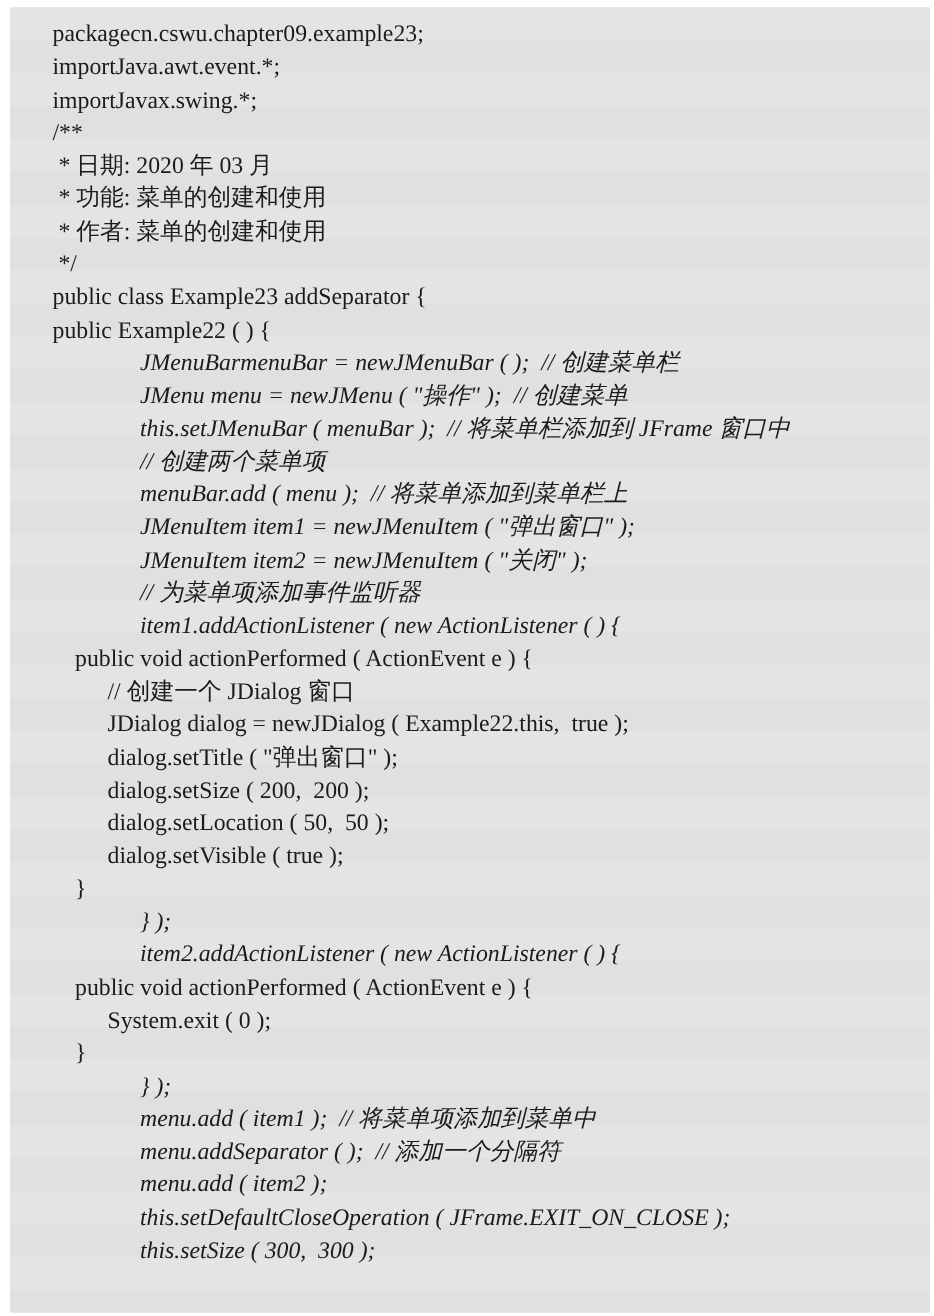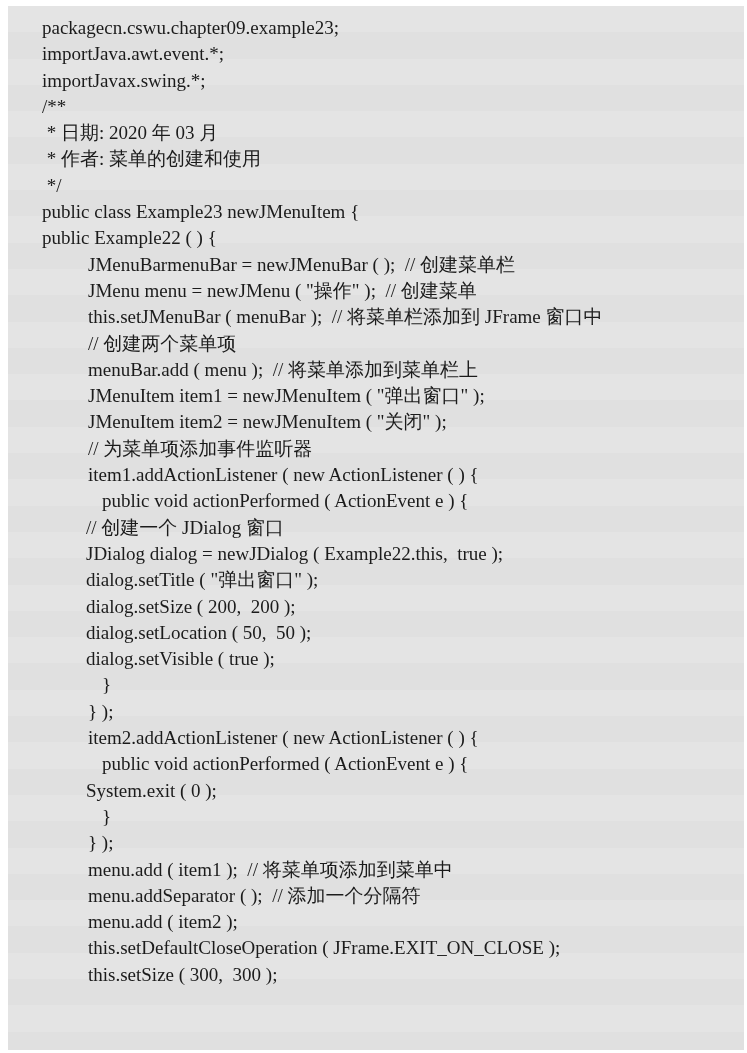--- a/index.html
+++ b/index.html
@@ -31,37 +31,38 @@
     );
   }
   .code-line {
     font-family: "Liberation Serif", "DejaVu Serif", serif;
     font-size: 19px;
     line-height: 26.3px;
     color: #1b1b1b;
     white-space: pre;
   }
   .i0 { padding-left: 34px; }
-  .i1 { padding-left: 80px; }
-  .i2 { padding-left: 94px; }
+  .i1 { padding-left: 104px; font-style: italic; }
+  .i2 { padding-left: 52px; }
   .i3 { padding-left: 78px; }
 </style>
 </head>
 <body>
 
 <div class="page">
   <div class="code-panel">
       <div class="code-line i0">packagecn.cswu.chapter09.example23;</div>
       <div class="code-line i0">importJava.awt.event.*;</div>
       <div class="code-line i0">importJavax.swing.*;</div>
       <div class="code-line i0">/**</div>
       <div class="code-line i0"> * 日期: 2020 年 03 月</div>
+      <div class="code-line i0"> * 功能: 菜单的创建和使用</div>
       <div class="code-line i0"> * 作者: 菜单的创建和使用</div>
       <div class="code-line i0"> */</div>
-      <div class="code-line i0">public class Example23 newJMenuItem {</div>
+      <div class="code-line i0">public class Example23 addSeparator {</div>
       <div class="code-line i0">public Example22 ( ) {</div>
       <div class="code-line i1">JMenuBarmenuBar = newJMenuBar ( );  // 创建菜单栏</div>
       <div class="code-line i1">JMenu menu = newJMenu ( "操作" );  // 创建菜单</div>
       <div class="code-line i1">this.setJMenuBar ( menuBar );  // 将菜单栏添加到 JFrame 窗口中</div>
       <div class="code-line i1">// 创建两个菜单项</div>
       <div class="code-line i1">menuBar.add ( menu );  // 将菜单添加到菜单栏上</div>
       <div class="code-line i1">JMenuItem item1 = newJMenuItem ( "弹出窗口" );</div>
       <div class="code-line i1">JMenuItem item2 = newJMenuItem ( "关闭" );</div>
       <div class="code-line i1">// 为菜单项添加事件监听器</div>
       <div class="code-line i1">item1.addActionListener ( new ActionListener ( ) {</div>

